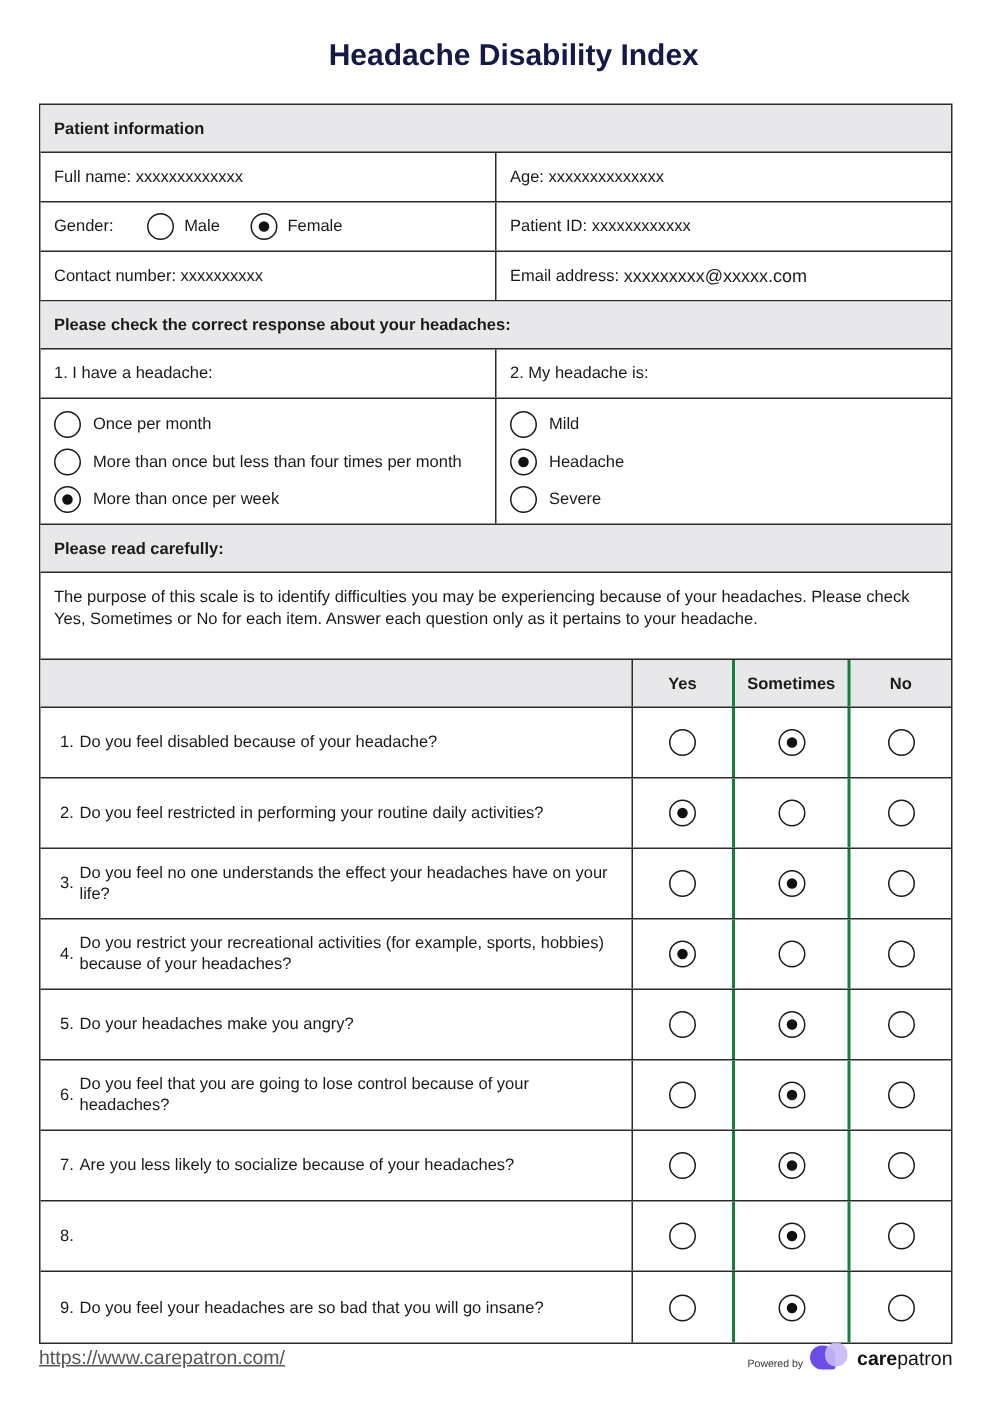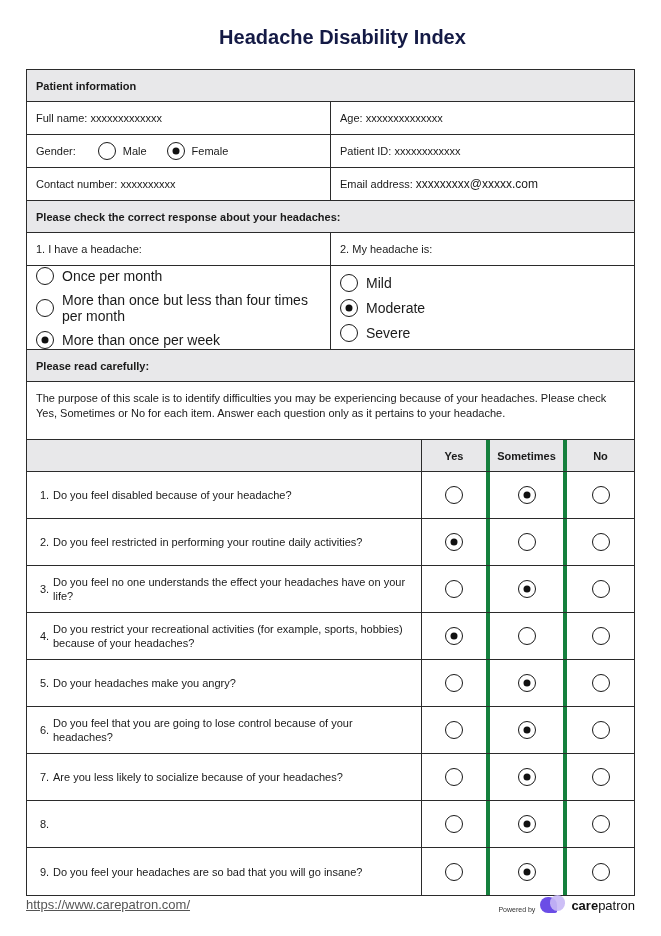--- a/index.html
+++ b/index.html
@@ -10,26 +10,26 @@
   .row { display: flex; border-bottom: 1px solid #2b2b2b; }
   .row:last-child { border-bottom: none; }
   .section-head { background: #e8e8ea; height: 32px; align-items: center; padding-left: 9px; font-size: 11px; font-weight: bold; }
   .cell { display: flex; align-items: center; font-size: 11px; padding-left: 9px; height: 32px; }
   .half-l { width: 304px; border-right: 1px solid #2b2b2b; }
   .half-r { flex: 1; }
   .radio { display: inline-block; width: 18px; height: 18px; border: 1.4px solid #1a1a1a; border-radius: 50%; position: relative; flex-shrink: 0; background: #fff; }
   .radio.checked::after { content: ""; position: absolute; width: 7px; height: 7px; background: #111; border-radius: 50%; left: 50%; top: 50%; transform: translate(-50%, -50%); }
   .gender-opt { display: inline-flex; align-items: center; gap: 7px; margin-left: 22px; }
   .gender-opt + .gender-opt { margin-left: 20px; }
-  .opts { display: flex; flex-direction: column; justify-content: center; gap: 7px; height: 83px; padding-left: 9px; font-size: 14px; }
+  .opts { display: flex; flex-direction: column; justify-content: center; gap: 7px; height: 83px; padding-left: 9px; font-size: 11px; }
   .opt { display: flex; align-items: center; gap: 8px; }
   .para { padding: 9px 9px 0 9px; height: 58px; font-size: 11px; line-height: 15px; }
   .q-head { height: 32px; background: #e8e8ea; }
   .q-text { width: 395px; border-right: 1px solid #2b2b2b; display: flex; align-items: center; padding-left: 13px; padding-right: 8px; font-size: 11px; line-height: 14px; }
-  .q-col { display: flex; align-items: center; justify-content: center; border-right: 4px solid #15803d; font-size: 11px; font-weight: bold; }
+  .q-col { display: flex; align-items: center; justify-content: center; border-right: 2px solid #15803d; font-size: 11px; font-weight: bold; }
   .q-col:last-child { border-right: none; }
   .c-yes { width: 68px; } .c-some { width: 77px; text-align: center; } .c-no { flex: 1; }
   .q-row { height: 47px; }
   .q-text .num { display: inline-block; width: 13px; flex-shrink: 0; }
   .q-text .txt { display: block; }
   .footer-link { position: absolute; left: 26px; top: 897px; font-size: 13px; color: #555; text-decoration: underline; }
   .powered { position: absolute; right: 26px; top: 895px; display: flex; align-items: flex-end; gap: 5px; }
   .powered .pb { font-size: 7px; color: #333; }
   .logo-mark { width: 26px; height: 18px; position: relative; }
   .logo-mark .b1 { position: absolute; left: 0; top: 2px; width: 17px; height: 16px; background: #6b4de6; border-radius: 9px 9px 2px 9px; }
@@ -103,21 +103,21 @@
           <span>More than once per week</span>
         </div>
     </div>
     <div class="opts half-r">
       <div class="opt">
           <span class="radio"></span>
           <span>Mild</span>
         </div>
       <div class="opt">
           <span class="radio checked"></span>
-          <span>Moderate</span>
+          <span>Headache</span>
         </div>
       <div class="opt">
           <span class="radio"></span>
           <span>Severe</span>
         </div>
     </div>
   </div>
 
   <div class="row section-head">Please read carefully:</div>
   <div class="row para">The purpose of this scale is to identify difficulties you may be experiencing because of your headaches. Please check Yes, Sometimes or No for each item. Answer each question only as it pertains to your headache.</div>

